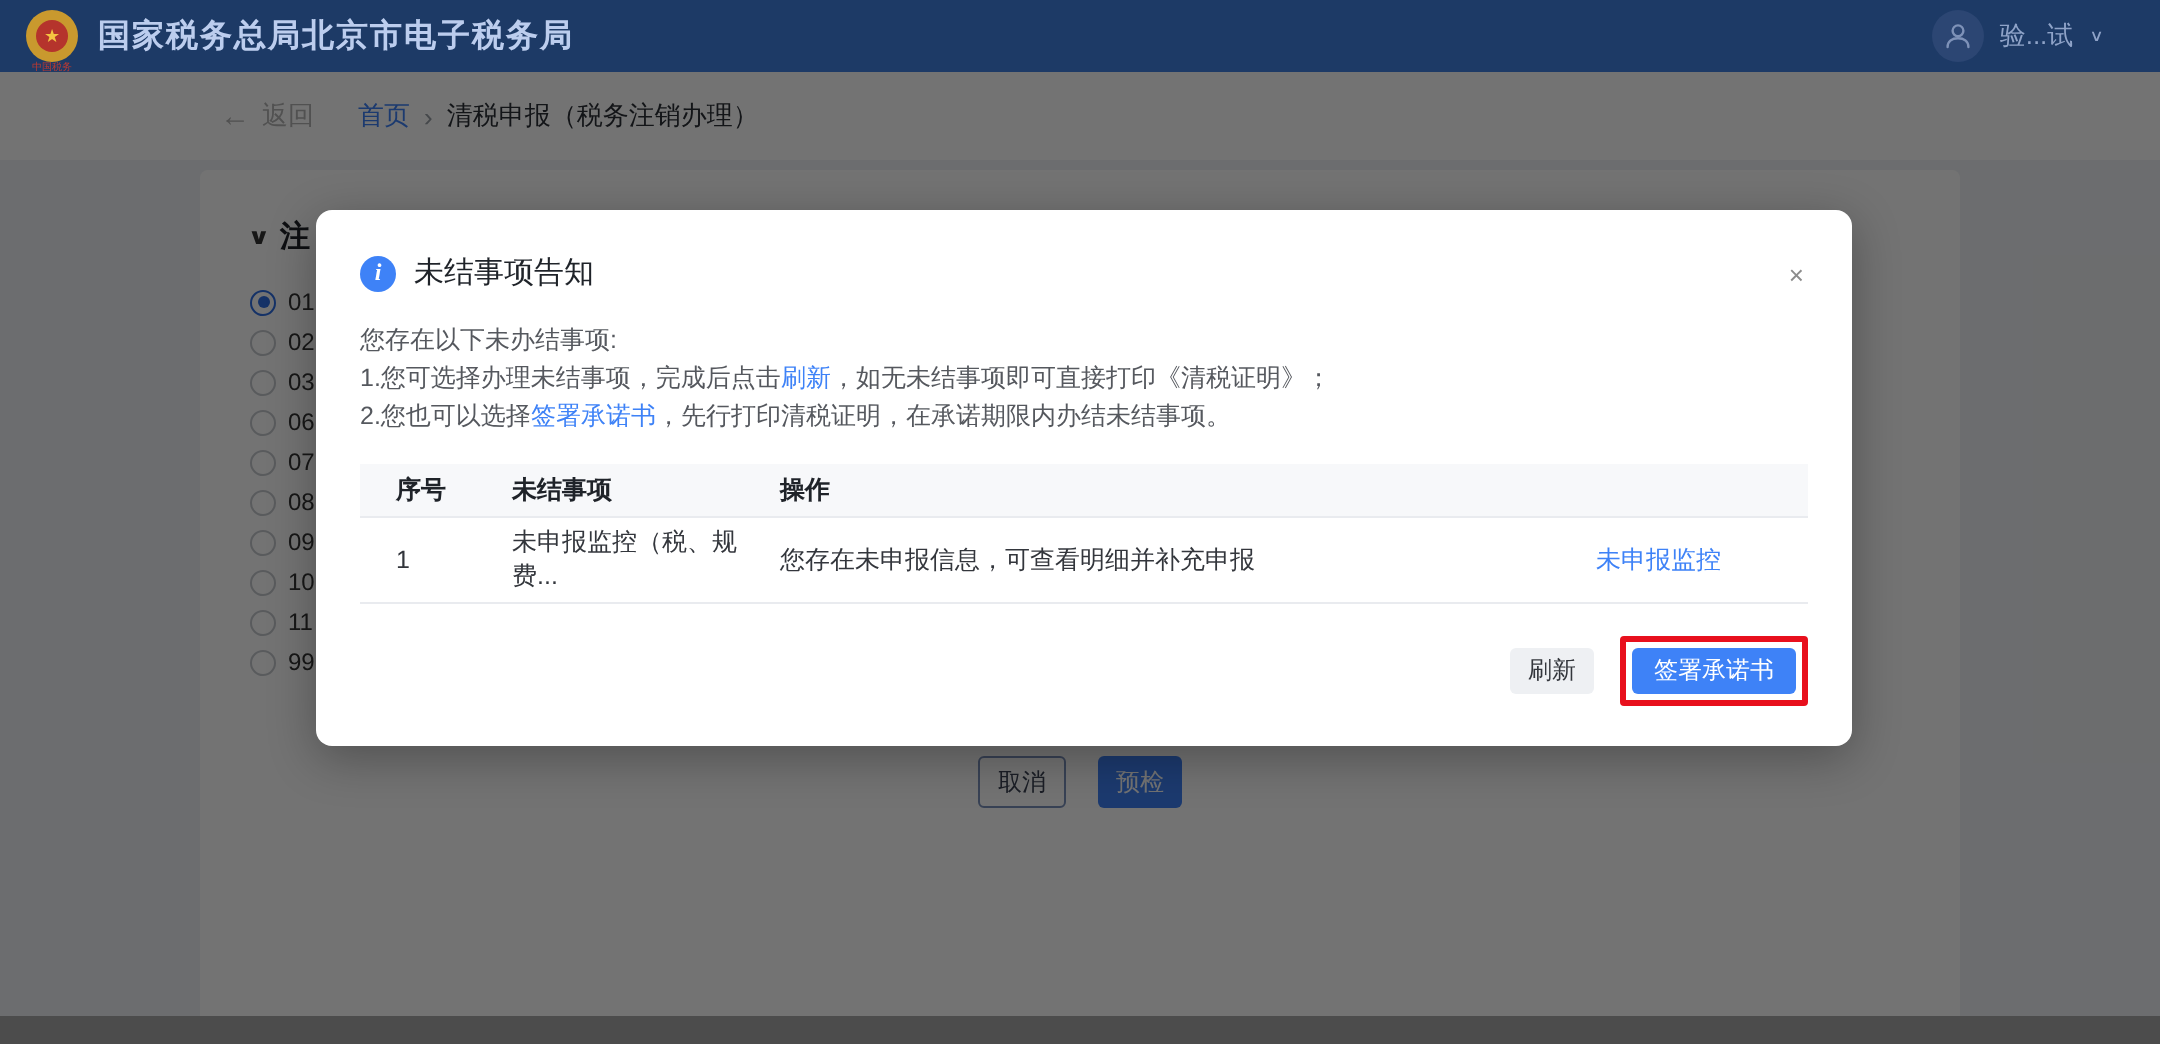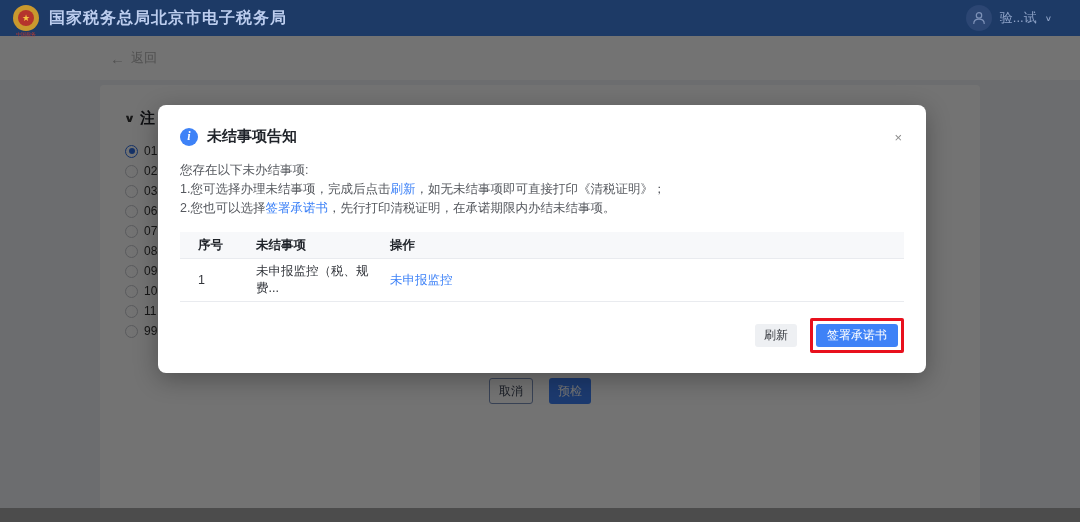--- a/index.html
+++ b/index.html
@@ -64,21 +64,21 @@
 
   
   .modal { position:absolute; left:158px; top:105px; width:768px; min-height:257px; background:#fff;
     border-radius:8px; z-index:20; box-shadow:0 6px 24px rgba(0,0,0,.3); padding:22px 22px 20px 22px; }
   .modal-close { position:absolute; right:24px; top:26px; color:#8c8c8c; font-size:13px;
     line-height:1; cursor:pointer; background:none; border:none; }
   .modal-head { display:flex; align-items:center; gap:9px; }
   .info-icon { width:18px; height:18px; border-radius:50%; background:#3e82f7; color:#fff;
     font-size:12px; font-weight:bold; font-style:italic; display:flex; align-items:center;
     justify-content:center; flex:0 0 auto; font-family:"Liberation Serif","DejaVu Serif",serif; }
-  .modal-title { font-size:15px; font-weight:bold; color:#1f2329; }
+  .modal-title { font-size:15px; font-weight:normal; color:#1f2329; }
   .modal-text { margin-top:15px; font-size:12.5px; color:#55585e; line-height:19px; }
   .inline-link { color:#3e82f7; }
 
   .tbl { margin-top:14px; width:724px; font-size:12.5px; }
   .tbl-head { display:flex; align-items:center; height:27px; background:#f7f8fa;
     border-bottom:1px solid #e9ebef; font-weight:bold; color:#1f2329; }
   .tbl-row { display:flex; align-items:center; height:43px; border-bottom:1px solid #e9ebef; color:#33363c; }
   .c1 { width:76px; padding-left:18px; }
   .c2 { width:134px; }
   .c3 { width:408px; }
@@ -114,20 +114,25 @@
     <span class="chevron">∨</span>
   </div>
 </div>
 
 <div class="page">
   <div class="crumbbar">
     <div class="back">
       <span class="arrow">←</span>
       <span>返回</span>
     </div>
+    <div class="crumbs">
+      <span class="crumb-home">首页</span>
+      <span class="crumb-sep">›</span>
+      <span class="crumb-cur">清税申报（税务注销办理）</span>
+    </div>
   </div>
 
   <div class="card">
     <div class="section-title">
       <span class="caret">∨</span>
       <span>注</span>
     </div>
 
     <div class="radio-row" style="top:59px">
       <span class="radio sel"></span>
@@ -201,20 +206,21 @@
 
   <div class="tbl">
     <div class="tbl-head">
       <div class="c1">序号</div>
       <div class="c2">未结事项</div>
       <div class="c4">操作</div>
     </div>
     <div class="tbl-row">
       <div class="c1">1</div>
       <div class="c2">未申报监控（税、规费...</div>
+      <div class="c3">您存在未申报信息，可查看明细并补充申报</div>
       <div class="c4"><span class="tbl-link">未申报监控</span></div>
     </div>
   </div>
 
   <div class="modal-foot">
     <button class="btn-refresh">刷新</button>
     <span class="hl-box">
       <button class="btn-sign">签署承诺书</button>
     </span>
   </div>

